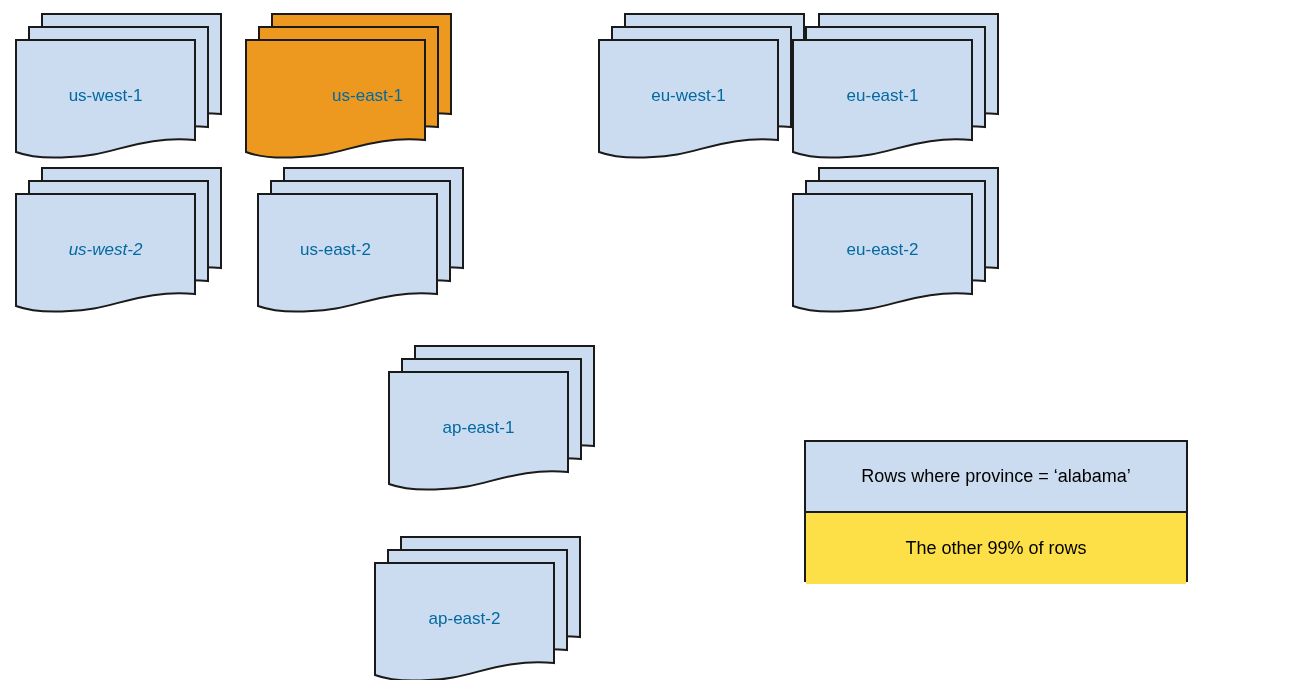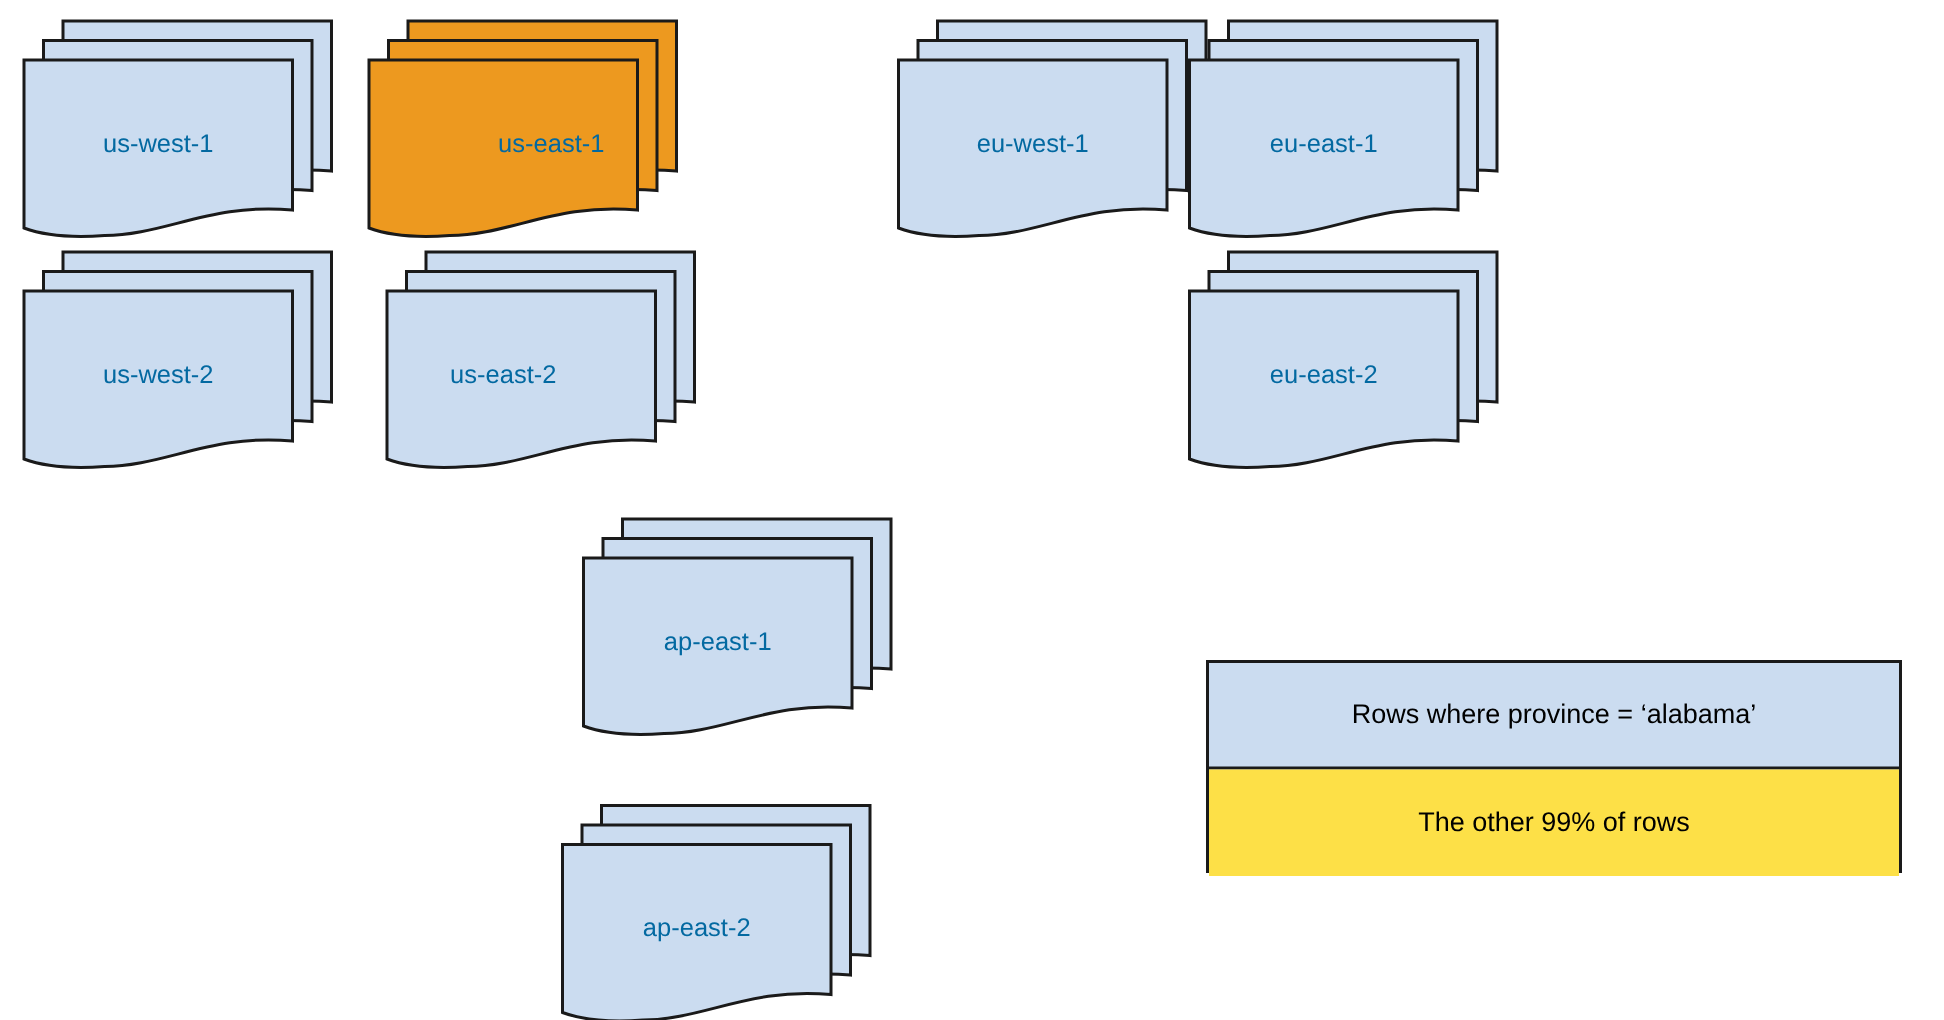--- a/index.html
+++ b/index.html
@@ -110,21 +110,21 @@
         </g>
         <g transform="translate(13,13)">
           <path d="M 0 0 L 179 0 L 179 100.05 C 125.30 94.88 93.08 117.07 53.70 117.00 C 30.43 118.67 12.53 116.67 0 112.00 Z" fill="#cbdcf0" stroke="#1a1a1a" stroke-width="2" stroke-linejoin="miter"></path>
         </g>
         <g transform="translate(0,26)">
           <path d="M 0 0 L 179 0 L 179 100.05 C 125.30 94.88 93.08 117.07 53.70 117.00 C 30.43 118.67 12.53 116.67 0 112.00 Z" fill="#cbdcf0" stroke="#1a1a1a" stroke-width="2" stroke-linejoin="miter"></path>
         </g>
       </svg>
       <div class="stack-label" style="left: 0px; top: 72px; width: 179px;">eu-east-1</div>
     </div>
-    <div class="stack" style="left: 16px; top: 168px; width: 205px; height: 155px;">
+    <div class="stack" style="left: 16px; top: 168px; width: 205px; height: 155px; font-style: italic;">
       <svg width="211" height="167" viewBox="0 0 211 167">
         <g transform="translate(26,0)">
           <path d="M 0 0 L 179 0 L 179 100.05 C 125.30 94.88 93.08 117.07 53.70 117.00 C 30.43 118.67 12.53 116.67 0 112.00 Z" fill="#cbdcf0" stroke="#1a1a1a" stroke-width="2" stroke-linejoin="miter"></path>
         </g>
         <g transform="translate(13,13)">
           <path d="M 0 0 L 179 0 L 179 100.05 C 125.30 94.88 93.08 117.07 53.70 117.00 C 30.43 118.67 12.53 116.67 0 112.00 Z" fill="#cbdcf0" stroke="#1a1a1a" stroke-width="2" stroke-linejoin="miter"></path>
         </g>
         <g transform="translate(0,26)">
           <path d="M 0 0 L 179 0 L 179 100.05 C 125.30 94.88 93.08 117.07 53.70 117.00 C 30.43 118.67 12.53 116.67 0 112.00 Z" fill="#cbdcf0" stroke="#1a1a1a" stroke-width="2" stroke-linejoin="miter"></path>
         </g>
@@ -180,21 +180,21 @@
         </g>
         <g transform="translate(13,13)">
           <path d="M 0 0 L 179 0 L 179 100.05 C 125.30 94.88 93.08 117.07 53.70 117.00 C 30.43 118.67 12.53 116.67 0 112.00 Z" fill="#cbdcf0" stroke="#1a1a1a" stroke-width="2" stroke-linejoin="miter"></path>
         </g>
         <g transform="translate(0,26)">
           <path d="M 0 0 L 179 0 L 179 100.05 C 125.30 94.88 93.08 117.07 53.70 117.00 C 30.43 118.67 12.53 116.67 0 112.00 Z" fill="#cbdcf0" stroke="#1a1a1a" stroke-width="2" stroke-linejoin="miter"></path>
         </g>
       </svg>
       <div class="stack-label" style="left: 0px; top: 72px; width: 179px;">ap-east-2</div>
     </div>
-    <div class="legend" style="left: 804px; top: 440px; width: 464px; height: 142px;">
+    <div class="legend" style="left: 804px; top: 440px; width: 384px; height: 142px;">
       <div class="legend-row legend-row-top" style="height: 71px; background: rgb(203, 220, 240);">
         <span>Rows where province = ‘alabama’</span>
       </div>
       <div class="legend-row" style="height: 71px; background: #fde047;">
         <span>The other 99% of rows</span>
       </div>
     </div>
   </div>
 
 </body></html>

